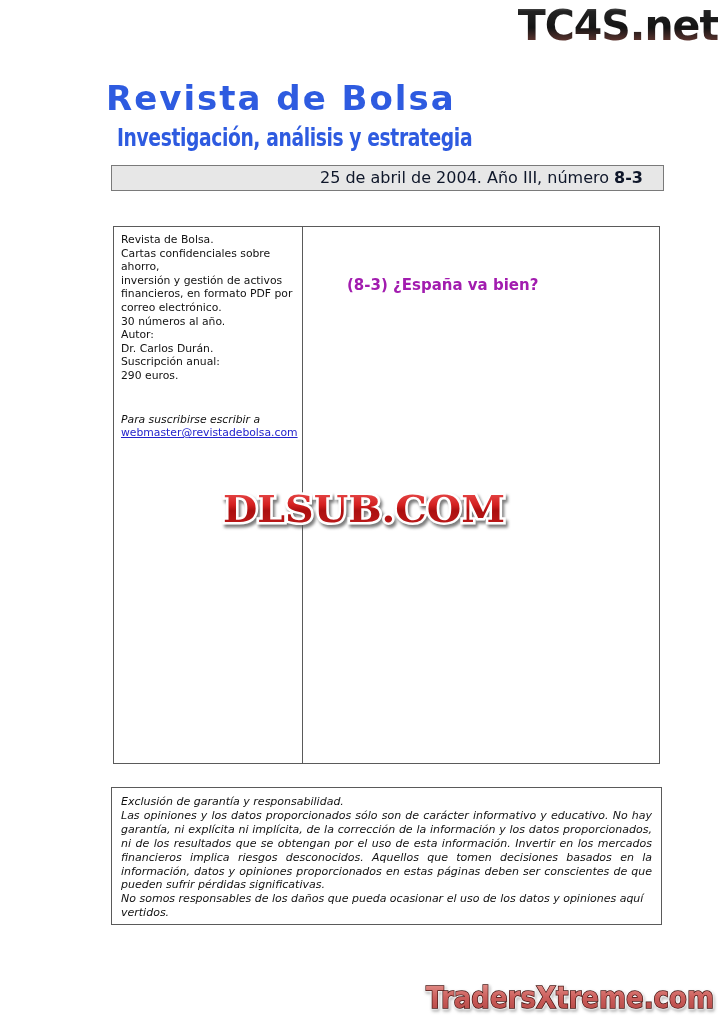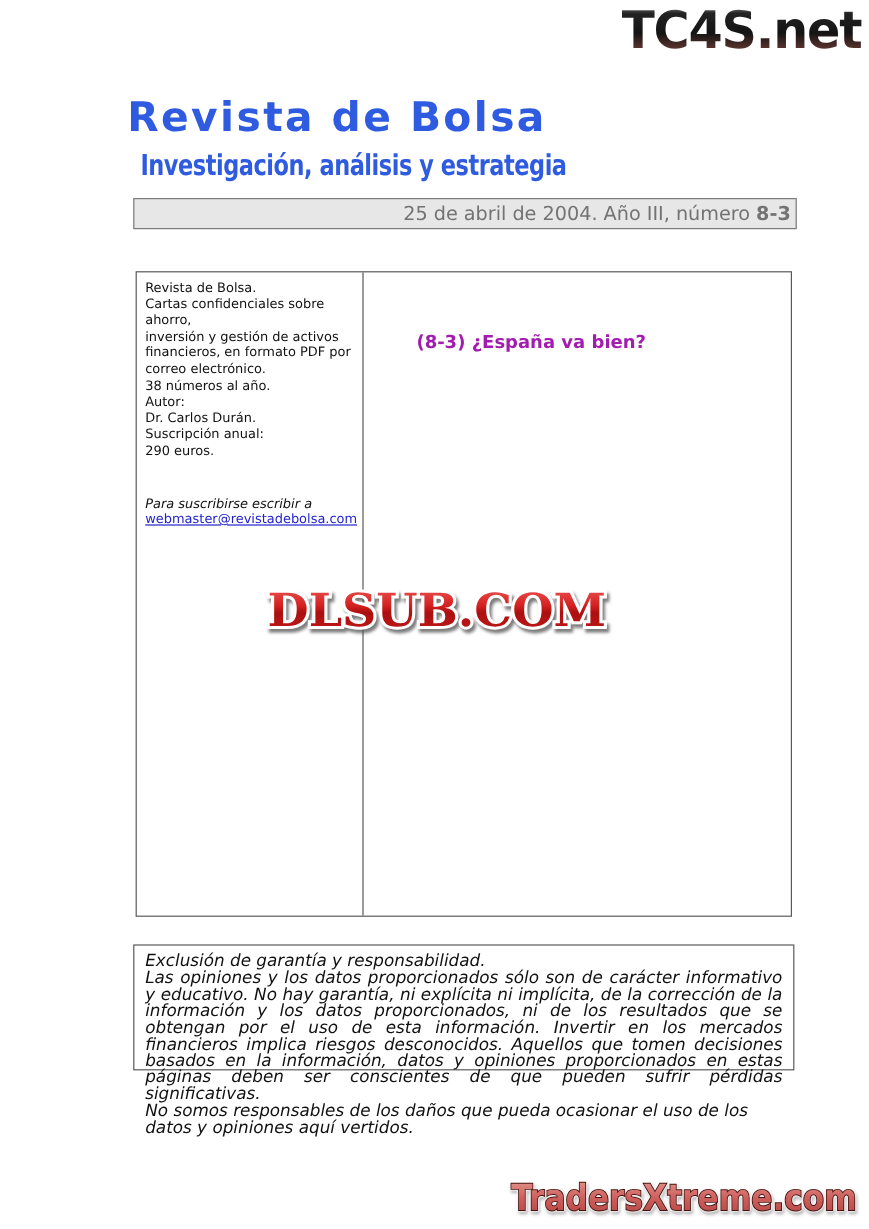--- a/index.html
+++ b/index.html
@@ -28,22 +28,22 @@
     position:absolute; left:117px; top:124px;
     font-size:24px; font-weight:bold; letter-spacing:-0.5px;
     color:#2e5be0; transform:scaleX(0.78); transform-origin:left top;
     white-space:nowrap;
   }
 
   
   .datebar {
     position:absolute; left:111px; top:165px; width:553px; height:26px;
     background:#e7e7e7; border:1px solid #7a7a7a;
-    font-size:16px; color:#737373; text-align:right;
-    line-height:24px; padding-right:4px; white-space:nowrap;
+    font-size:16px; color:#0f172a; text-align:right;
+    line-height:24px; padding-right:20px; white-space:nowrap;
   }
   .datebar b { font-weight:bold; }
 
   
   .main-table {
     position:absolute; left:113px; top:226px; width:547px; height:538px;
     border:1px solid #5a5a5a; display:flex;
   }
   .cell-left {
     width:189px; border-right:1px solid #5a5a5a;
@@ -55,23 +55,23 @@
   .blk-gap2 { margin-top:30px;font-style:italic; }
   .email-link { color:#2323cc; text-decoration:underline; cursor:pointer; }
   .article-heading { font-size:15px; font-weight:bold; color:#a21caf; }
 
   
   .dlsub-svg { position:absolute; left:212px; top:477px; }
   .txtreme-svg { position:absolute; left:420px; top:976px; }
 
   
   .disclaimer {
-    position:absolute; left:111px; top:787px; width:551px; height:105px;
+    position:absolute; left:111px; top:787px; width:551px; height:138px;
     border:1px solid #5a5a5a; padding:7px 9px 20px 9px;
-    font-style:italic; font-size:14px; line-height:13.9px; color:#111;
+    font-style:italic; font-size:11px; line-height:13.9px; color:#111;
   }
   .disclaimer .just { text-align:justify; }
 </style>
 </head>
 <body>
 
 <div class="page">
 
   <div class="tc4s-wrap">
     <span class="tc4s">TC4S.net</span>
@@ -82,21 +82,21 @@
 
   <div class="datebar"><span>25 de abril de 2004. Año III, número </span><b>8-3</b></div>
 
   <div class="main-table">
     <div class="cell-left">
       <div class="pre">Revista de Bolsa.
 Cartas confidenciales sobre ahorro,
 inversión y gestión de activos
 financieros, en formato PDF por
 correo electrónico.
-38 números al año.</div>
+30 números al año.</div>
       <div class="blk-gap">Autor:</div>
       <div>Dr. Carlos Durán.</div>
       <div class="blk-gap">Suscripción anual:</div>
       <div>290 euros.</div>
       <div class="blk-gap2">Para suscribirse escribir a</div>
       <div class="blk-gap">
         <a href="#" class="email-link">webmaster@revistadebolsa.com</a>
       </div>
     </div>
     <div class="cell-right">

